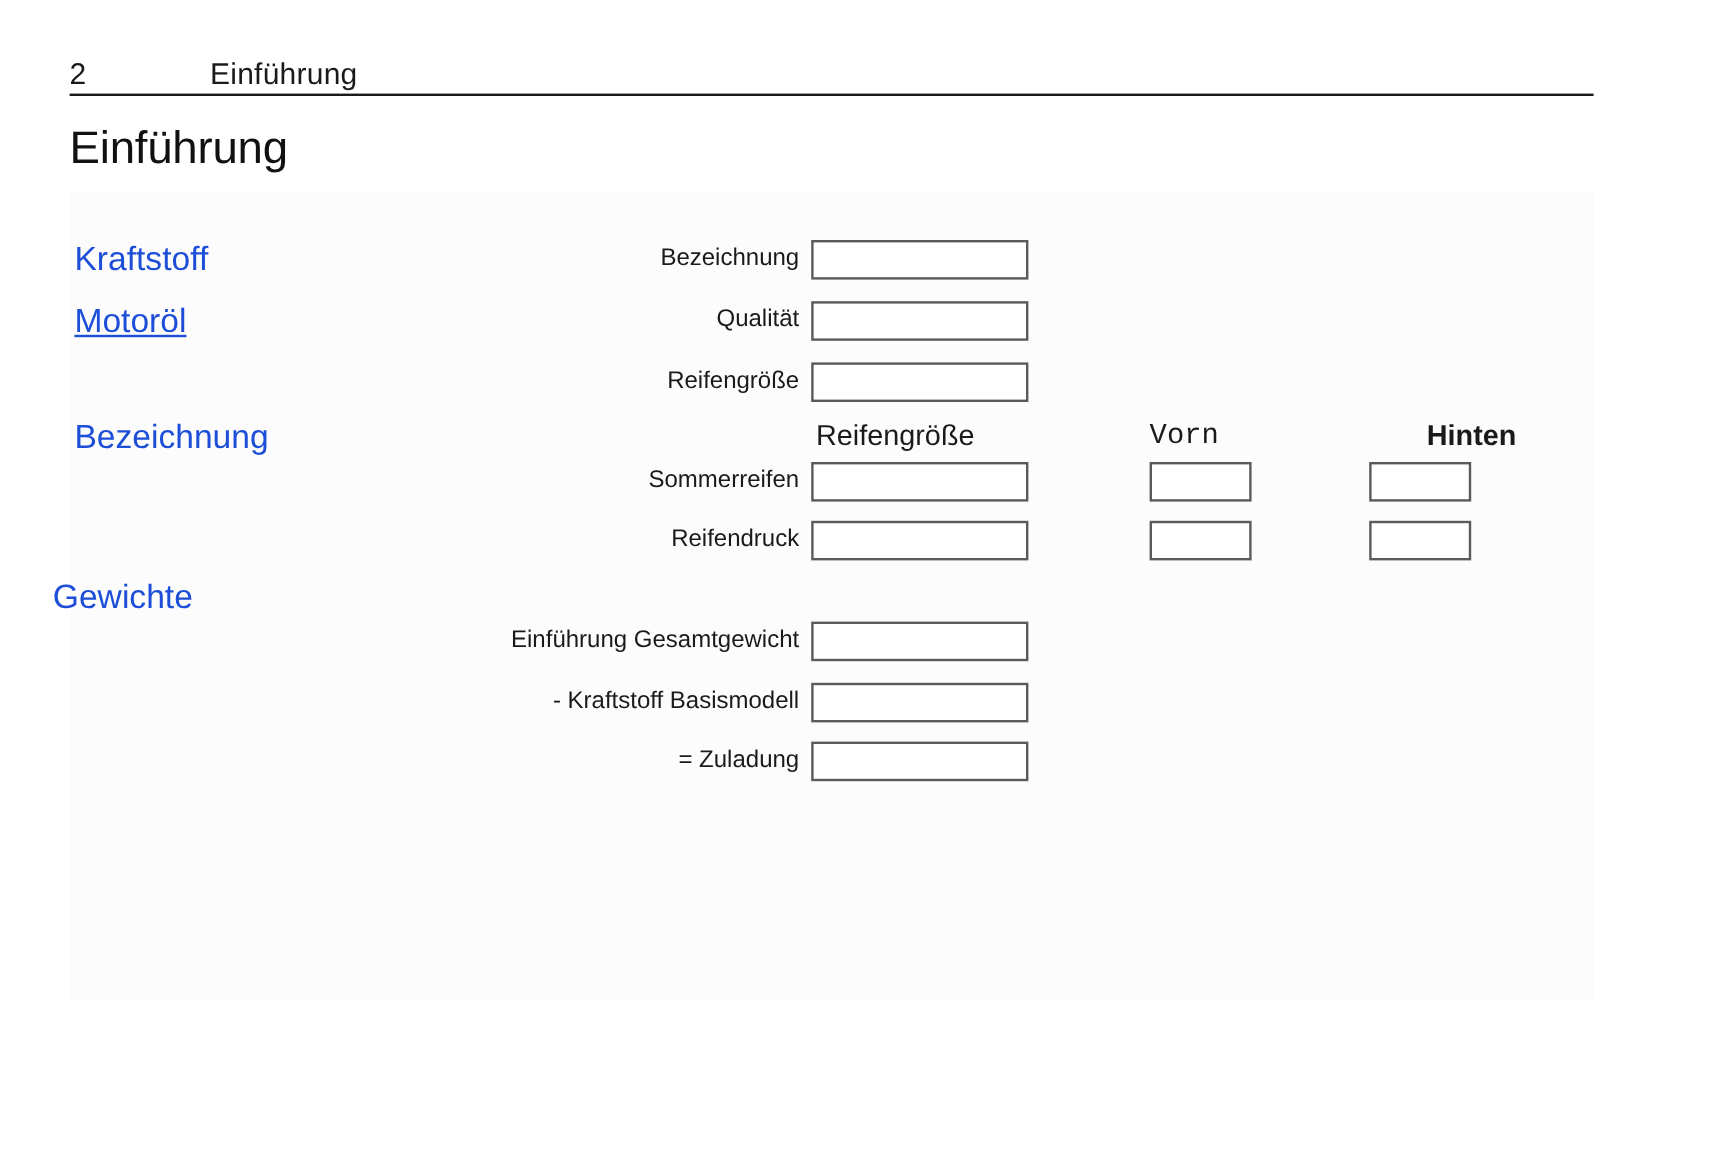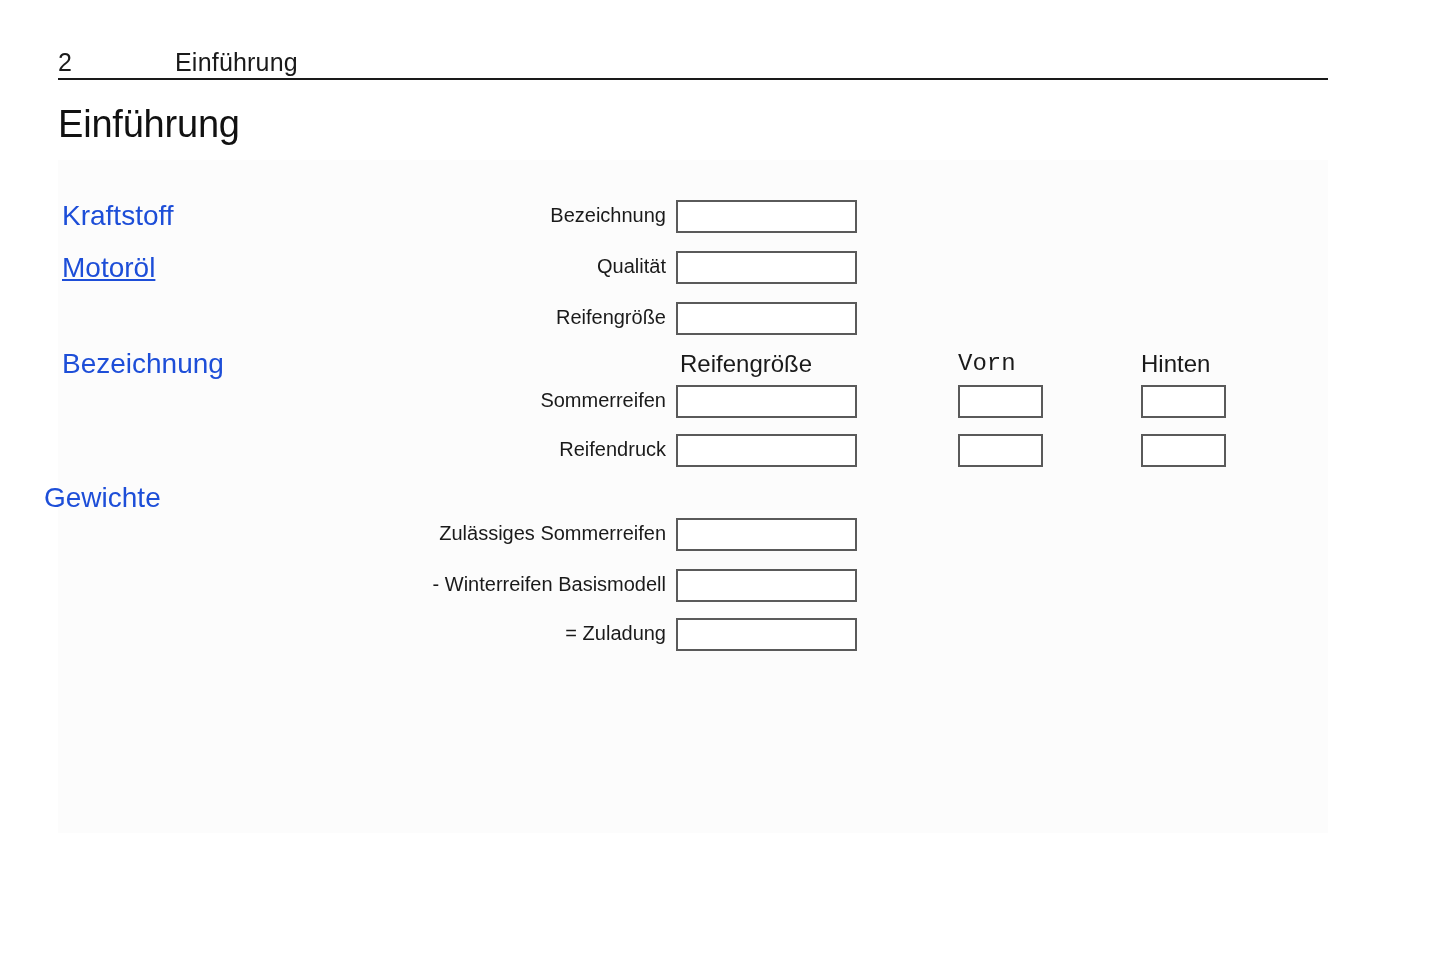--- a/index.html
+++ b/index.html
@@ -120,21 +120,21 @@
   .col-head {
     position: absolute;
     top: 352px;
     font-size: 24px;
     line-height: 24px;
     color: #1a1a1a;
     white-space: nowrap;
   }
   .ch-size  { left: 680px; }
   .ch-front { left: 958px; font-family: Liberation Mono, monospace; }
-  .ch-rear  { left: 1141px; }
+  .ch-rear  { left: 1189px; font-weight: bold; }
 </style>
 </head>
 <body>
 
 <div class="page-header">
   <span class="folio">2</span>
   <span class="chapter">Einführung</span>
   <div class="rule"></div>
 </div>
 
@@ -163,20 +163,20 @@
 <div class="field-label r4">Sommerreifen</div>
 <div class="box wide r4b"></div>
 <div class="box small front r4b"></div>
 <div class="box small rear  r4b"></div>
 
 <div class="field-label r5">Reifendruck</div>
 <div class="box wide r5b"></div>
 <div class="box small front r5b"></div>
 <div class="box small rear  r5b"></div>
 
-<div class="field-label r6">Zulässiges Sommerreifen</div>
+<div class="field-label r6">Einführung Gesamtgewicht</div>
 <div class="box wide r6b"></div>
 
-<div class="field-label r7">- Winterreifen Basismodell</div>
+<div class="field-label r7">- Kraftstoff Basismodell</div>
 <div class="box wide r7b"></div>
 
 <div class="field-label r8">= Zuladung</div>
 <div class="box wide r8b"></div>
 
 </body></html>

